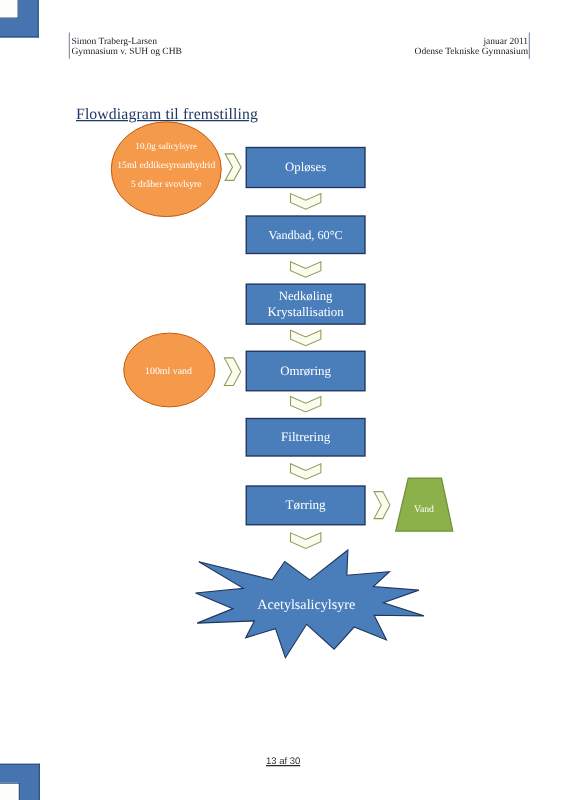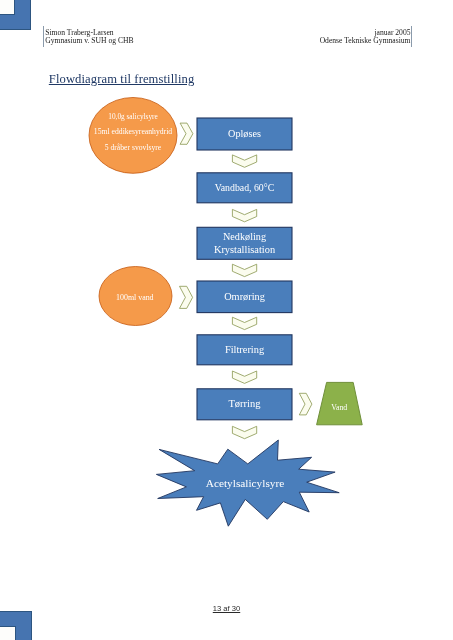--- a/index.html
+++ b/index.html
@@ -4,28 +4,28 @@
 <style>
   html,body{margin:0;padding:0;}
   body{width:453px;height:640px;background:#ffffff;position:relative;overflow:hidden;
        font-family:"Liberation Serif",serif;}
   .page{position:absolute;inset:0;}
 
   
   .corner{position:absolute;background:#4674b0;}
 
   
-  .hdr{position:absolute;left:43px;top:25.5px;width:369px;height:21.5px;}
+  .hdr{position:absolute;left:55px;top:25.5px;width:369px;height:21.5px;}
   .hdr .cell{position:absolute;top:3.4px;font-size:7.6px;line-height:8.3px;color:#1a1a1a;
              font-family:"Liberation Serif",serif;white-space:nowrap;}
   .hdr .left{left:2.2px;text-align:left;}
   .hdr .right{right:1.5px;text-align:right;}
   .hdr .vline{position:absolute;top:0;width:0.8px;height:21px;background:#8a9aab;}
 
-  h1.title{position:absolute;left:44.8px;top:68.2px;margin:4px;font-size:12.6px;font-weight:400;
+  h1.title{position:absolute;left:44.8px;top:68.2px;margin:16px;font-size:12.6px;font-weight:400;
            color:#1f3864;text-decoration:underline;letter-spacing:.1px;
            font-family:"Liberation Serif",serif;}
 
   .footer{position:absolute;left:0;right:0;top:603.5px;text-align:center;font-size:7.6px;
           color:#2a2a2a;text-decoration:underline;font-family:Liberation Sans, sans-serif;}
 
   svg.flow{position:absolute;left:0;top:0;width:453px;height:640px;}
   .boxlabel{fill:#ffffff;font-family:"Liberation Serif",serif;text-anchor:middle;}
 </style>
 </head>
@@ -40,21 +40,21 @@
   <div class="corner" style="left:-20px;top:626.1px;width:34.8px;height:34px;background:#fdfdfb;border-right:1px solid #2d5580;border-top:1px solid #2d5580;"></div>
 
   <div class="hdr">
     <div class="vline" style="left:0;"></div>
     <div class="vline" style="right:0;"></div>
     <div class="cell left">
       <div>Simon Traberg-Larsen</div>
       <div>Gymnasium v. SUH og CHB</div>
     </div>
     <div class="cell right">
-      <div>januar 2005</div>
+      <div>januar 2011</div>
       <div>Odense Tekniske Gymnasium</div>
     </div>
   </div>
 
   <h1 class="title">Flowdiagram til fremstilling</h1>
 
   <svg class="flow" viewBox="0 0 453 640">
 
     <ellipse cx="133" cy="135.4" rx="44" ry="37.9" fill="#f59a4a" stroke="#c55a11" stroke-width="0.8"></ellipse>
     <text class="boxlabel" x="133" y="119.3" font-size="7.3">10,0g salicylsyre</text>

